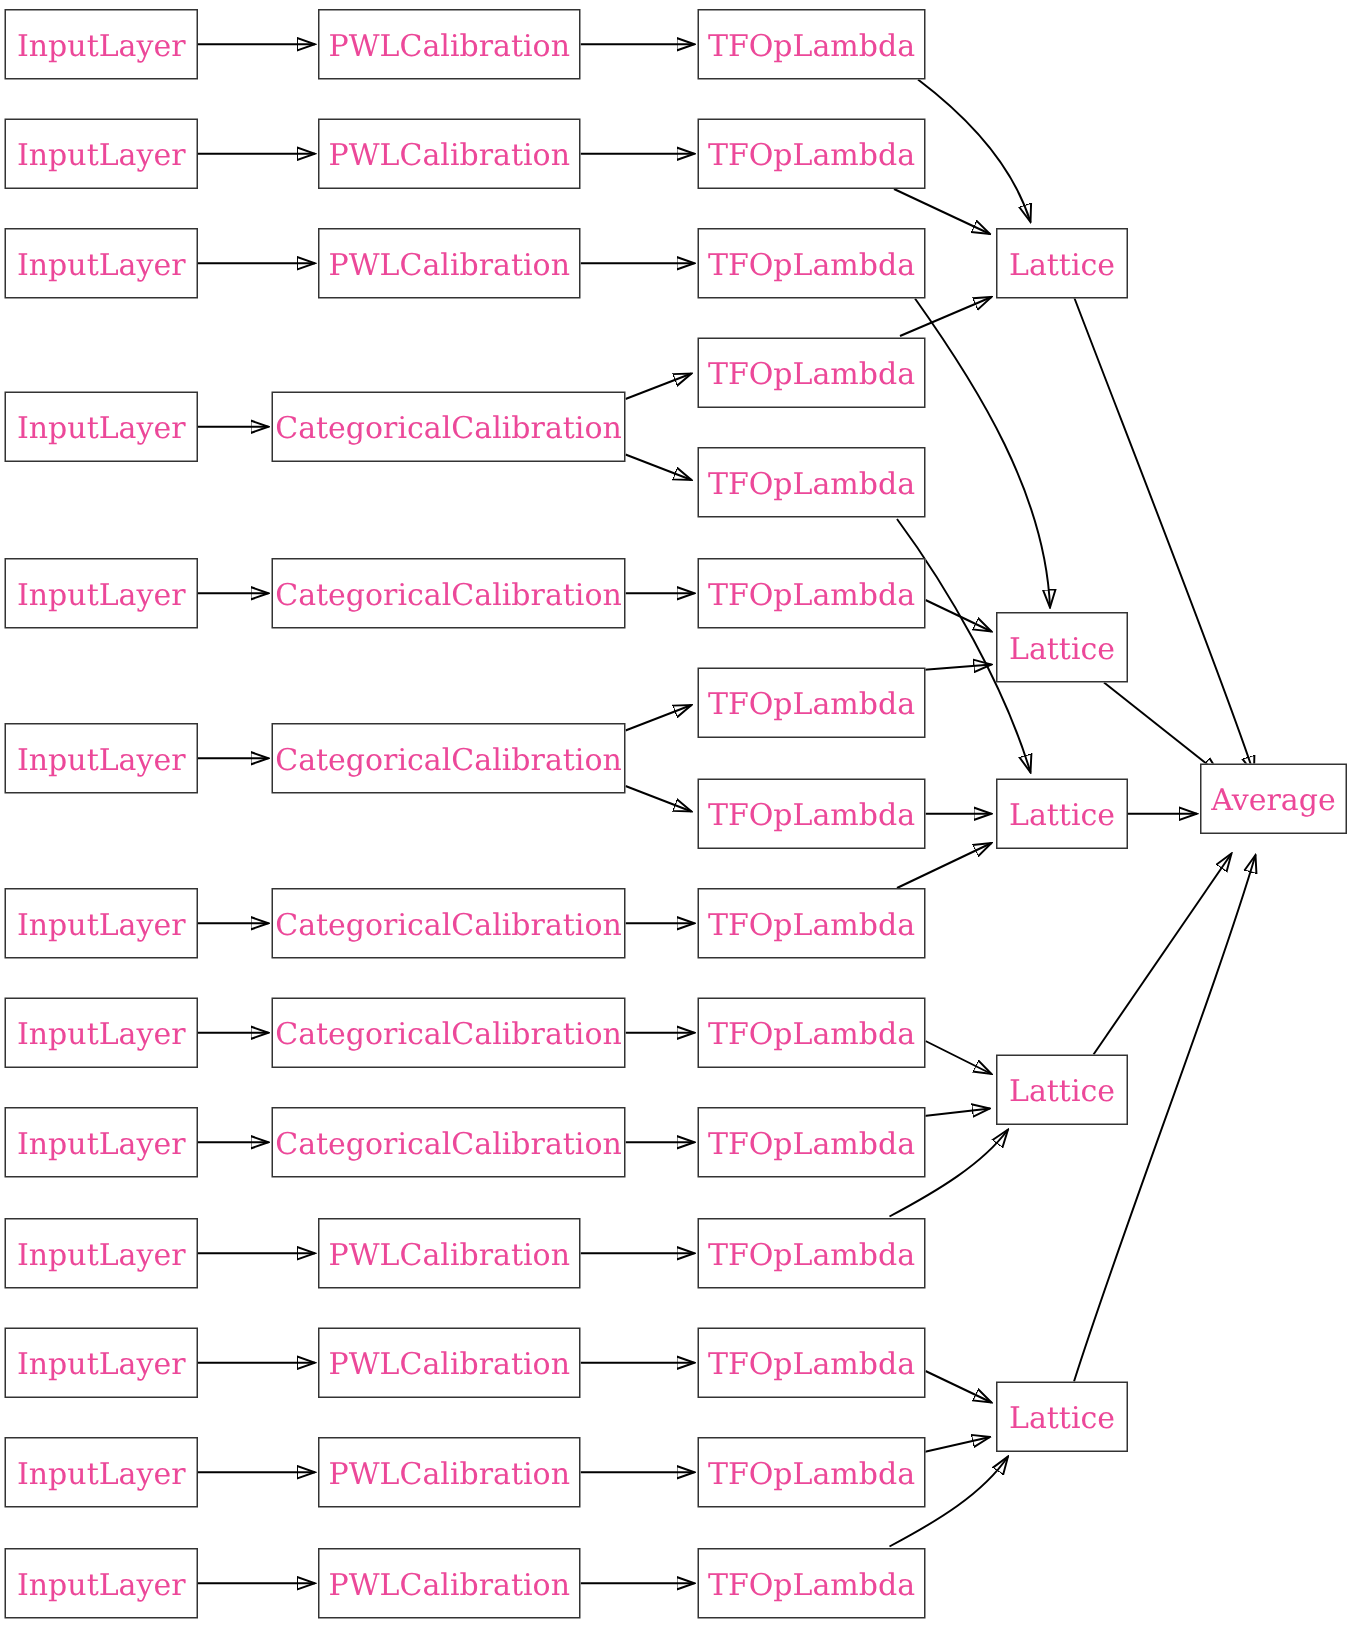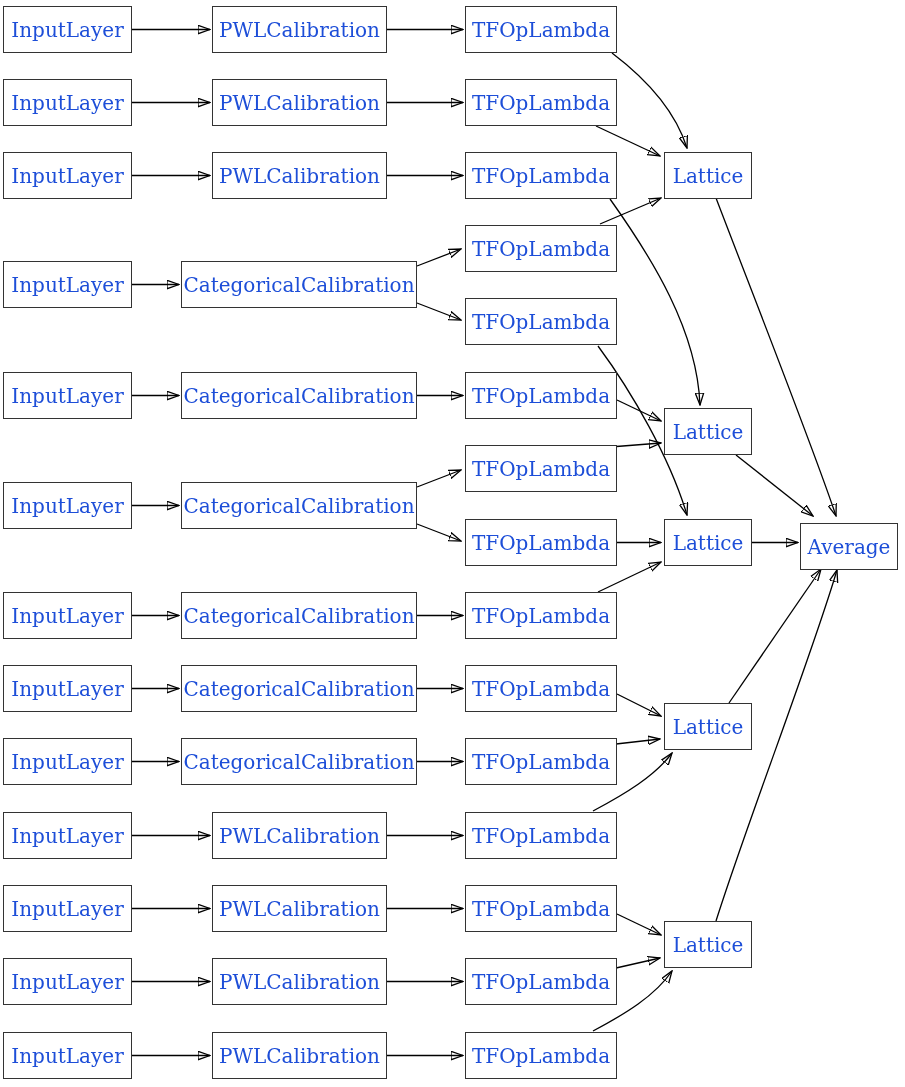--- a/index.html
+++ b/index.html
@@ -5,21 +5,21 @@
   html,body{margin:0;padding:0;background:#fff;}
   .canvas{
     position:relative;width:905px;height:1087px;background:#ffffff;
     font-family:"DejaVu Serif","Liberation Serif",serif;
     overflow:hidden;
   }
   .edges{position:absolute;left:0;top:0;width:905px;height:1087px;}
   .edges path{stroke:#000;stroke-width:1.3;fill:none;}
   .node{
     position:absolute;height:47px;box-sizing:border-box;
-    border:1.5px solid #333;background:#fff;color:#1d4ed8;
+    border:1.5px solid #333;background:#fff;color:#ec4899;
     display:flex;align-items:center;justify-content:center;
     font-size:20px;line-height:1;white-space:nowrap;
   }
 </style>
 </head>
 <body>
 
 <div class="canvas">
 
   <svg class="edges" viewBox="0 0 905 1087" xmlns="http://www.w3.org/2000/svg">
@@ -125,15 +125,15 @@
   <div class="node" style="left:465px;top:885px;width:152px">TFOpLambda</div>
   <div class="node" style="left:465px;top:958px;width:152px">TFOpLambda</div>
   <div class="node" style="left:465px;top:1032px;width:152px">TFOpLambda</div>
 
   <div class="node" style="left:664px;top:152px;width:88px">Lattice</div>
   <div class="node" style="left:664px;top:408px;width:88px">Lattice</div>
   <div class="node" style="left:664px;top:519px;width:88px">Lattice</div>
   <div class="node" style="left:664px;top:703px;width:88px">Lattice</div>
   <div class="node" style="left:664px;top:921px;width:88px">Lattice</div>
 
-  <div class="node" style="left:800px;top:523px;width:98px">Average</div>
+  <div class="node" style="left:800px;top:509px;width:98px">Average</div>
 
 </div>
 
 </body></html>

